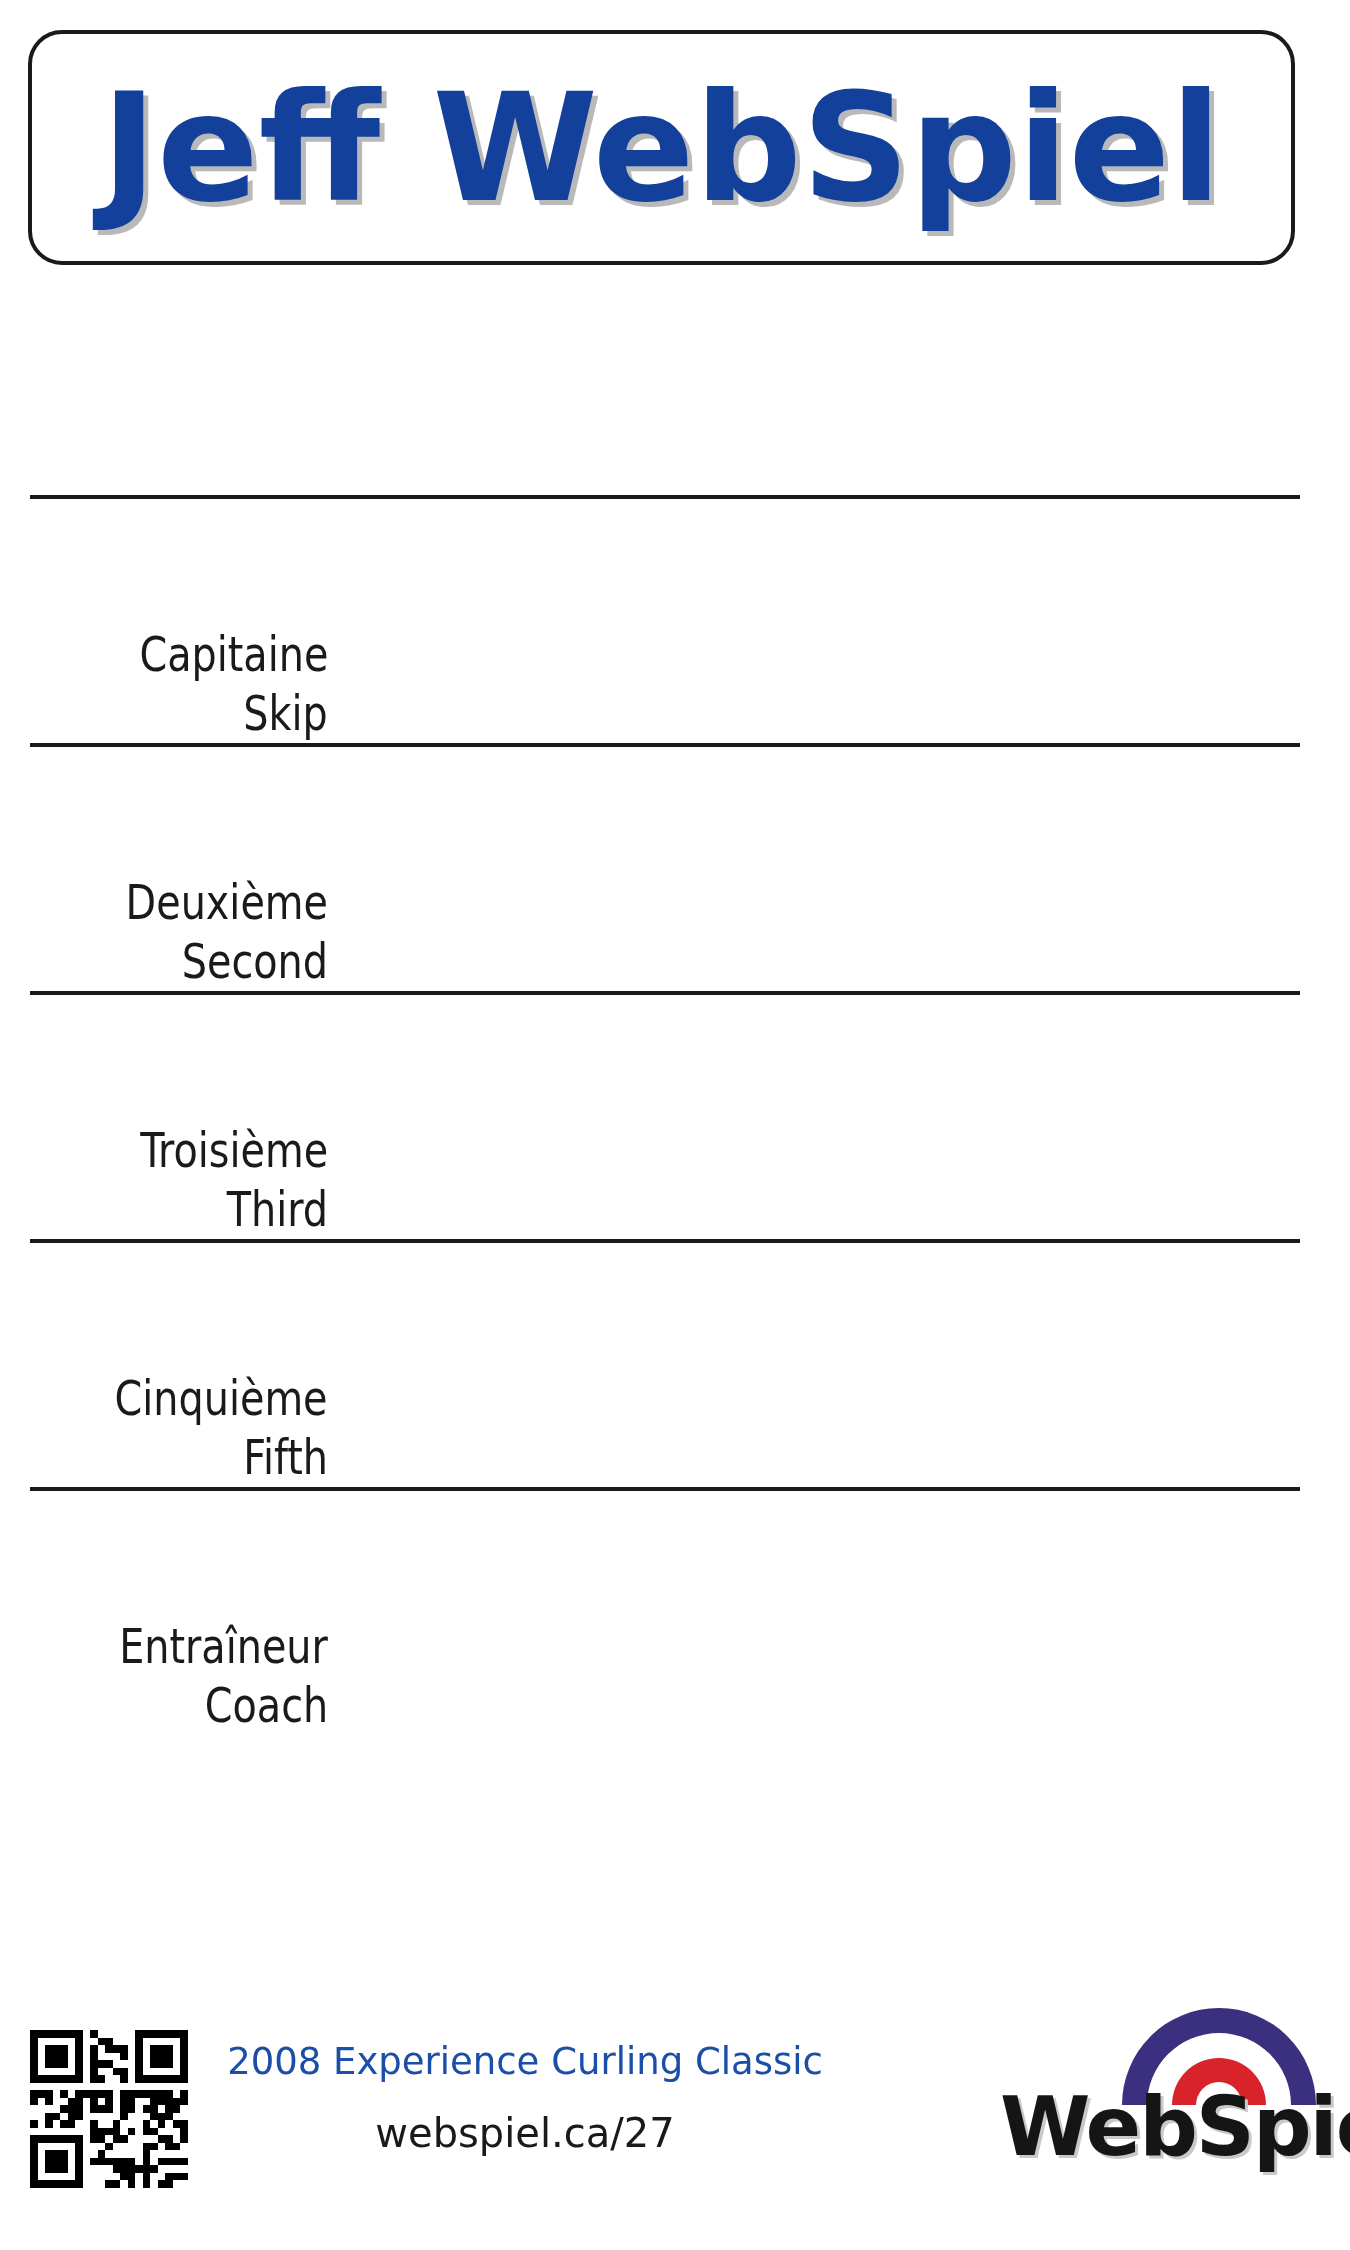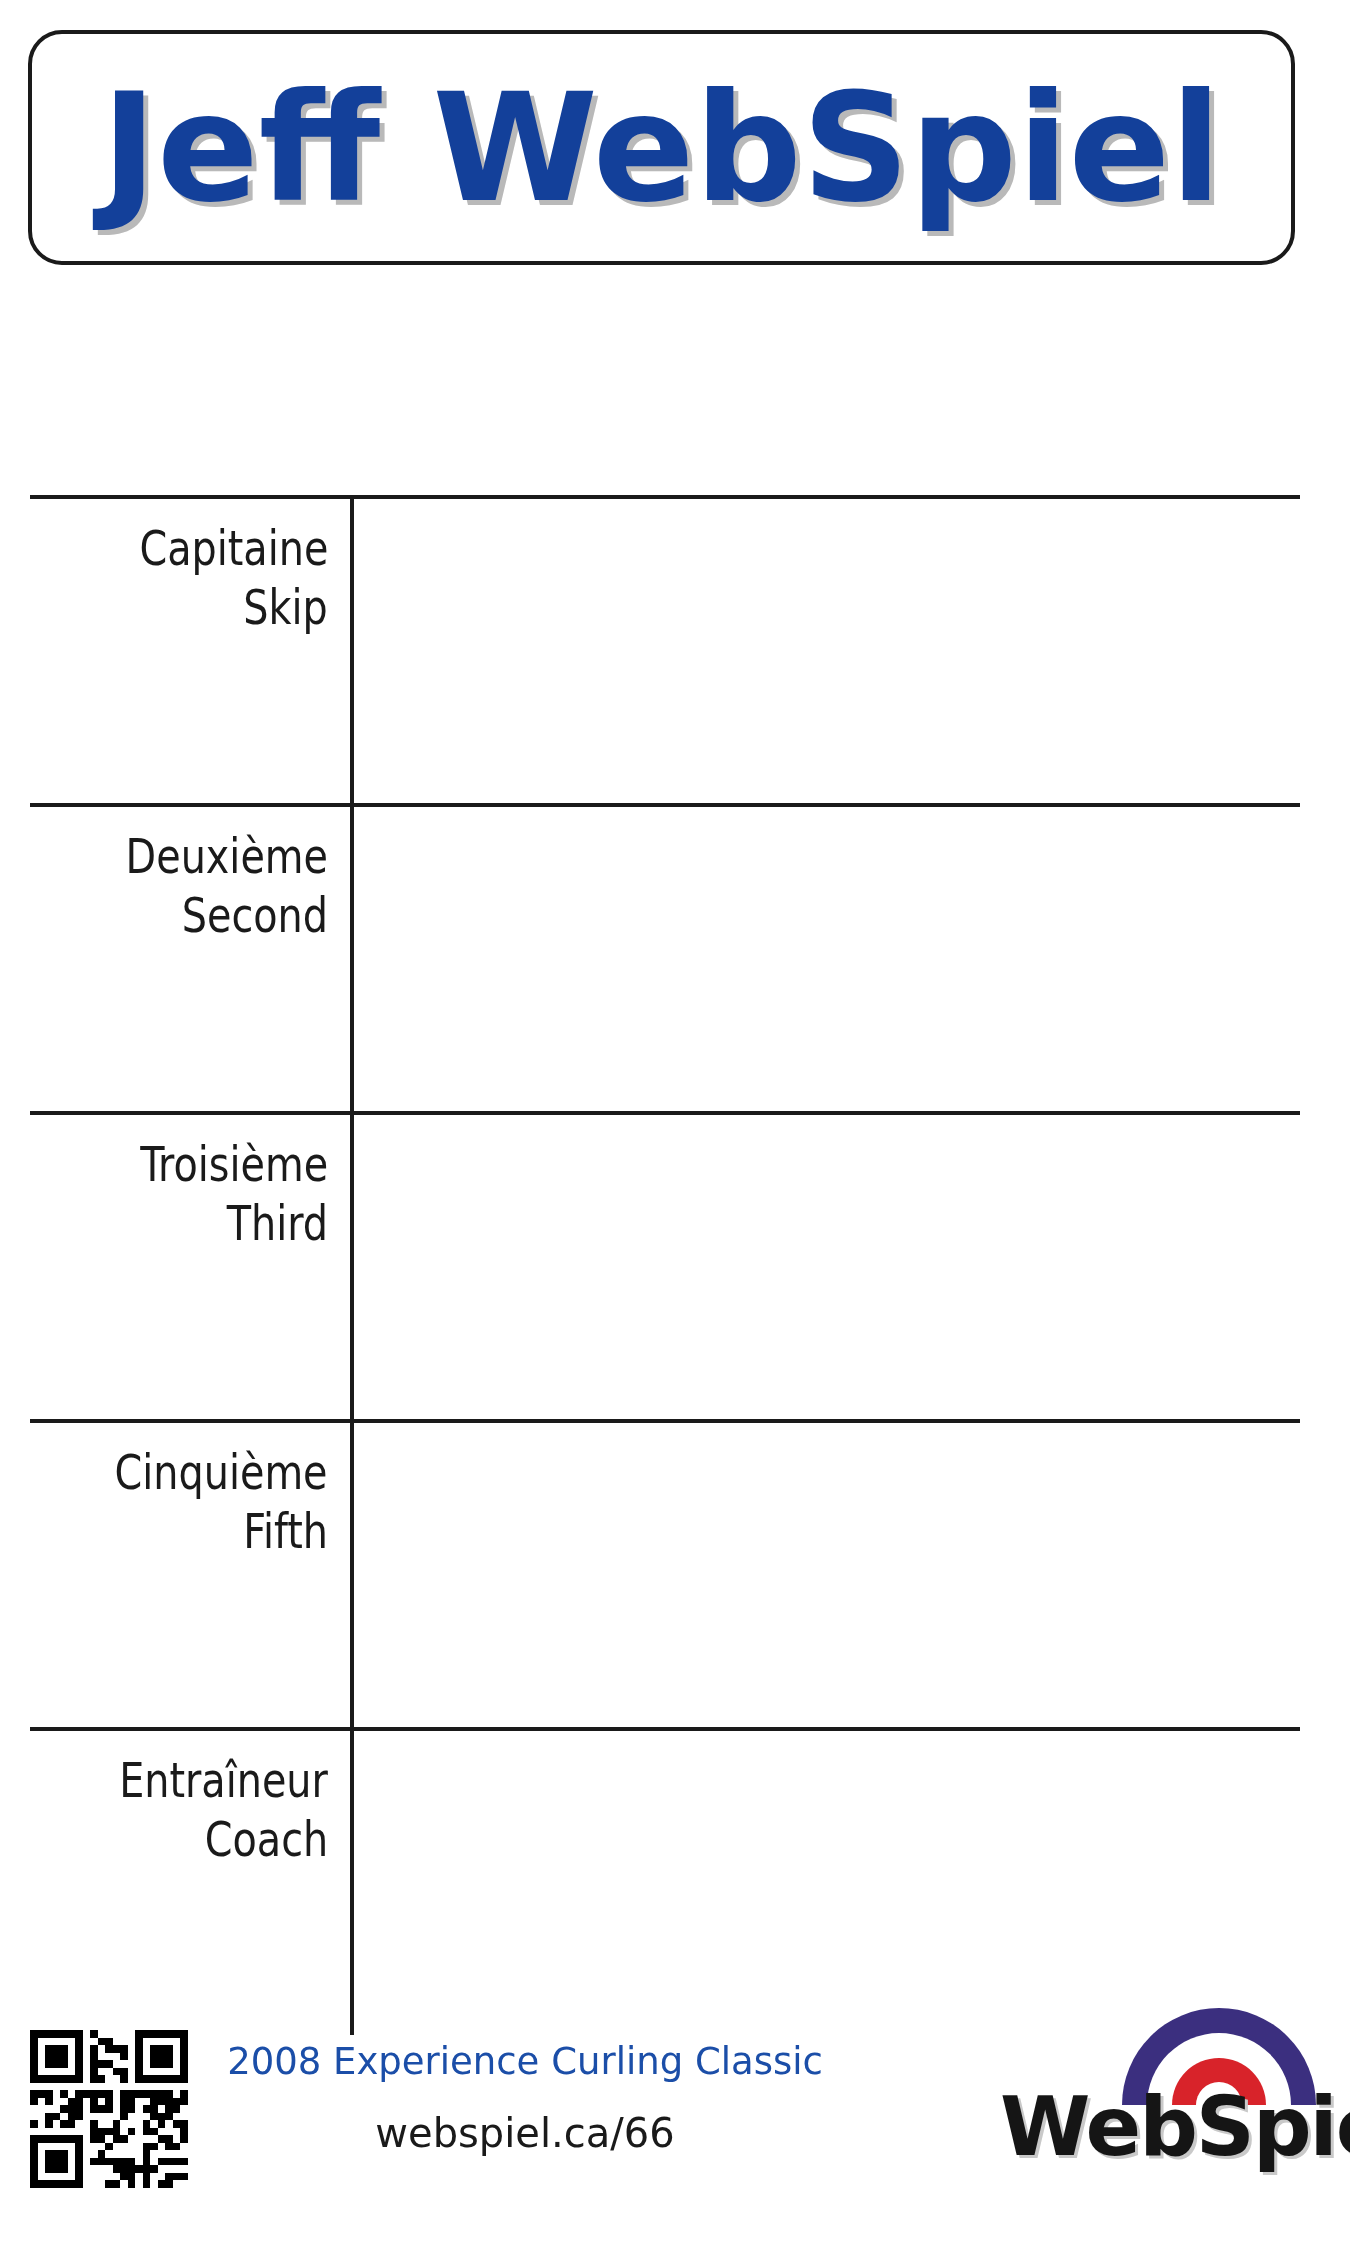--- a/index.html
+++ b/index.html
@@ -44,23 +44,24 @@
   
   .roster {
     position: absolute;
     left: 30px;
     top: 495px;
     width: 1270px;
   }
   .roster-row {
     position: relative;
     border-top: 4px solid #1a1a1a;
-    height: 308px;
+    height: 248px;
     box-sizing: border-box;
     display: flex;
+    align-items: flex-end;
   }
   .roster-row.last {
     border-bottom: none;
   }
   .role-cell {
     width: 320px;
     box-sizing: border-box;
     padding-right: 22px;
     padding-top: 20px;
     display: flex;
@@ -682,21 +683,21 @@
       <i></i>
       <i style="background: transparent;"></i>
       <i></i>
       <i></i>
       <i style="background: transparent;"></i>
       <i style="background: transparent;"></i>
     </div>
 
   <div class="footer-center">
     <div class="event-name">2008 Experience Curling Classic</div>
-    <div class="event-url">webspiel.ca/66</div>
+    <div class="event-url">webspiel.ca/27</div>
   </div>
 
   <div class="logo">
     <div class="ring-outer"></div>
     <div class="ring-white"></div>
     <div class="ring-red"></div>
     <div class="ring-core"></div>
     <div class="wordmark">WebSpiel</div>
   </div>
 

